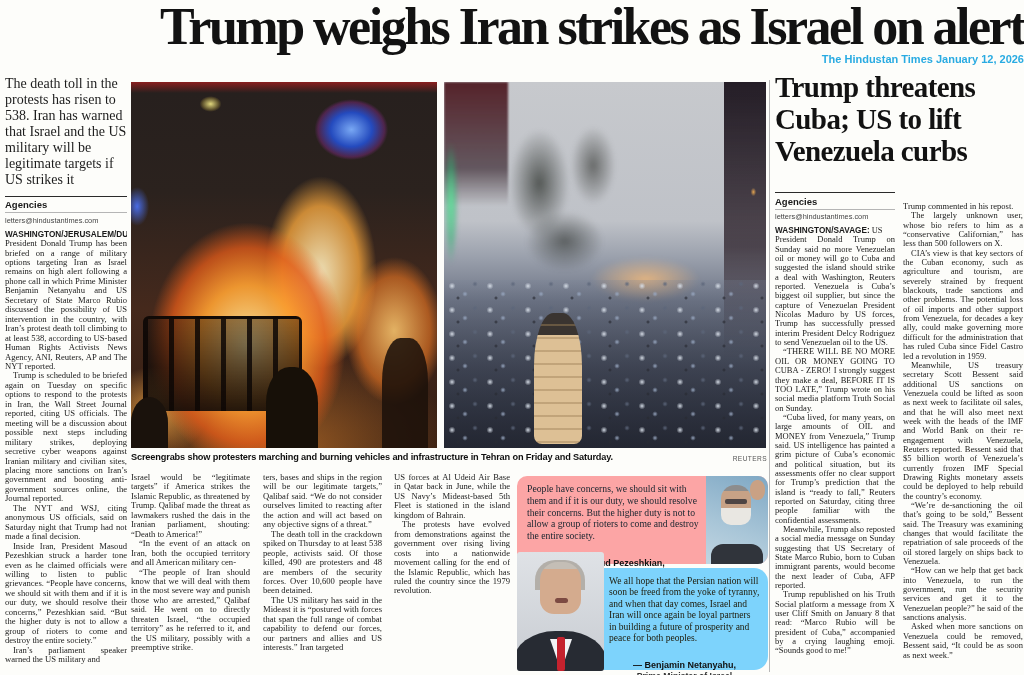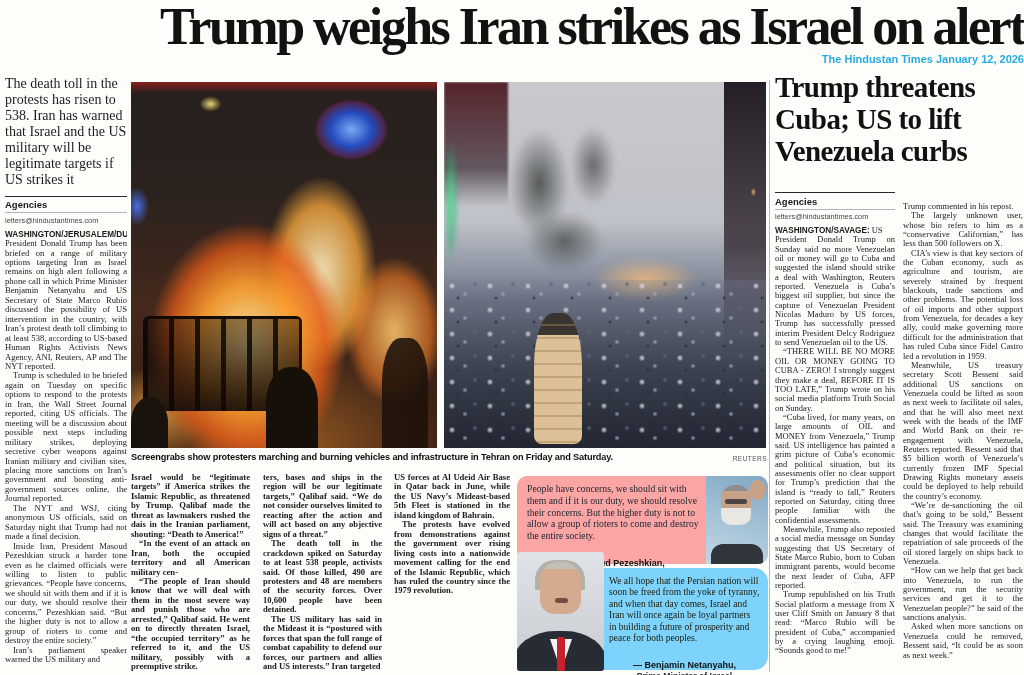--- a/index.html
+++ b/index.html
@@ -87,21 +87,21 @@
     border-radius:40% 40% 8px 8px; }
   
   .caption-row { position:absolute; left:131px; top:452px; width:636px;
     display:flex; justify-content:space-between; align-items:flex-end; }
   .caption { font-family:"Liberation Sans", sans-serif; font-weight:bold; font-size:9.2px;
     letter-spacing:-0.15px; color:#101010; }
   .credit { font-family:"Liberation Sans", sans-serif; font-size:6.6px; color:#555; letter-spacing:.4px; }
   
   .mid-col { position:absolute; top:473px; width:119px; height:200px; overflow:hidden; }
   .mc1 { left:131px; } .mc2 { left:263px; } .mc3 { left:394px; width:116px; }
-  .mid-col p { font-size:8.6px; line-height:1.1; text-align:justify;font-weight:bold; }
+  .mid-col p { font-size:8.6px; line-height:1.1; text-align:justify; }
   .mid-col p.ind { text-indent:8px; }
   
   .quote-blue { position:absolute; left:517px; top:476px; width:251px; height:88px;
     background:#fca5a5; border-radius:10px; }
   .qb-text { position:absolute; left:10px; top:7px; width:176px;
     font-size:9.7px; line-height:1.22; color:#17242e; }
   .q-attr { margin-top:16px; text-align:center; font-family:"Liberation Sans", sans-serif;
     font-weight:bold; font-size:9px; color:#111; }
   .q-role { text-align:center; font-family:"Liberation Sans", sans-serif;
     font-weight:bold; font-size:8.7px; color:#333; }
@@ -184,21 +184,21 @@
     <span class="credit">REUTERS</span>
   </div>
 
   <div class="mid-col mc1">
     <p>Israel would be “legitimate targets” if America strikes the Islamic Republic, as threatened by Trump. Qalibaf made the threat as lawmakers rushed the dais in the Iranian parliament, shouting: “Death to America!”</p>
     <p class="ind">“In the event of an attack on Iran, both the occupied territory and all American military cen-</p>
     <p class="ind">“The people of Iran should know that we will deal with them in the most severe way and punish those who are arrested,” Qalibaf said. He went on to directly threaten Israel, “the occupied territory” as he referred to it, and the US military, possibly with a preemptive strike.</p>
   </div>
   <div class="mid-col mc2">
     <p>ters, bases and ships in the region will be our legitimate targets,” Qalibaf said. “We do not consider ourselves limited to reacting after the action and will act based on any objective signs of a threat.”</p>
-    <p class="ind">The death toll in the crackdown spiked on Saturday to at least 538 people, activists said. Of those killed, 490 are protesters and 48 are members of the security forces. Over 10,600 people have been detained.</p>
+    <p class="ind">The death toll in the crackdown spiked on Thursday to at least 538 people, activists said. Of those killed, 490 are protesters and 48 are members of the security forces. Over 10,600 people have been detained.</p>
     <p class="ind">The US military has said in the Mideast it is “postured with forces that span the full range of combat capability to defend our forces, our partners and allies and US interests.” Iran targeted</p>
   </div>
   <div class="mid-col mc3">
     <p>US forces at Al Udeid Air Base in Qatar back in June, while the US Navy’s Mideast-based 5th Fleet is stationed in the island kingdom of Bahrain.</p>
     <p class="ind">The protests have evolved from demonstrations against the government over rising living costs into a nationwide movement calling for the end of the Islamic Republic, which has ruled the country since the 1979 revolution.</p>
   </div>
 
   <section class="quote-blue">
     <div class="qb-text">
       <span>People have concerns, we should sit with them and if it is our duty, we should resolve their concerns. But the higher duty is not to allow a group of rioters to come and destroy the entire society.</span>

